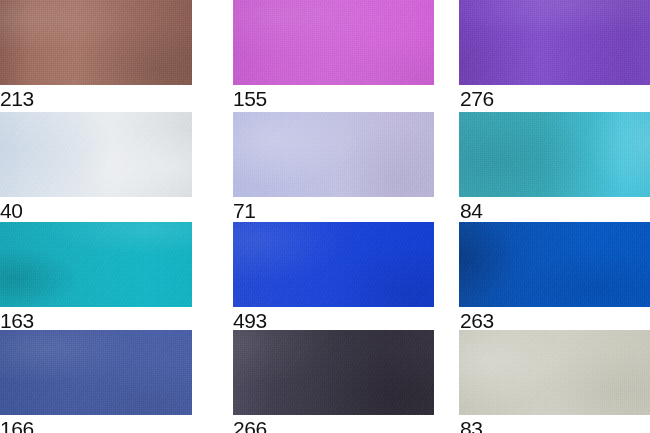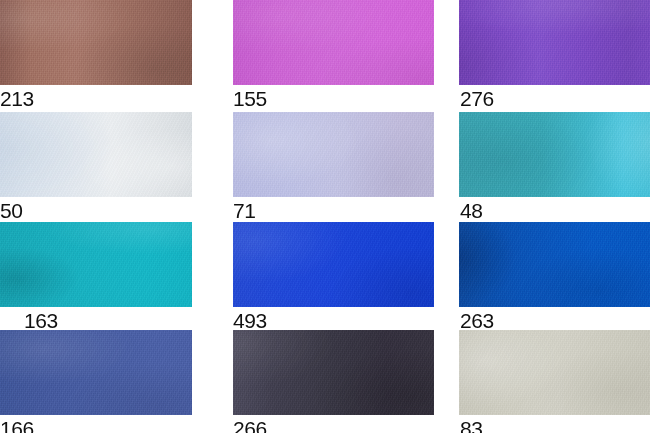--- a/index.html
+++ b/index.html
@@ -131,51 +131,51 @@
     <div class="swatch-label" style="left: 460px; top: 88px;">276</div>
     <div class="swatch-cell" style="left: 0px; top: 112px; width: 192px; height: 85px;">
       <div class="swatch-image">
         <div class="swatch-base" style="background: rgb(218, 227, 237);"></div>
         <div class="swatch-sheen" style="background: linear-gradient(90deg, rgb(211, 222, 235) 0%, rgb(219, 228, 238) 14%, rgb(226, 233, 240) 34%, rgb(236, 239, 242) 58%, rgb(227, 231, 234) 80%, rgb(217, 222, 226) 100%);"></div>
         <div class="swatch-fold" style="background: radial-gradient(55% 60% at 18% 45%, rgba(170, 190, 215, 0.18), rgba(170, 190, 215, 0) 72%), radial-gradient(50% 45% at 78% 60%, rgba(255, 255, 255, 0.35), rgba(255, 255, 255, 0) 70%);"></div>
         <div class="swatch-weave"></div>
         <div class="swatch-grain"></div>
       </div>
     </div>
-    <div class="swatch-label" style="left: 0px; top: 200px;">50</div>
+    <div class="swatch-label" style="left: 0px; top: 200px;">40</div>
     <div class="swatch-cell" style="left: 233px; top: 112px; width: 201px; height: 85px;">
       <div class="swatch-image">
         <div class="swatch-base" style="background: rgb(188, 191, 228);"></div>
         <div class="swatch-sheen" style="background: linear-gradient(90deg, rgb(185, 188, 227) 0%, rgb(190, 193, 230) 28%, rgb(195, 195, 228) 56%, rgb(193, 188, 221) 82%, rgb(189, 185, 218) 100%);"></div>
         <div class="swatch-fold" style="background: radial-gradient(45% 55% at 28% 38%, rgba(255, 255, 255, 0.22), rgba(255, 255, 255, 0) 70%), radial-gradient(30% 65% at 72% 72%, rgba(120, 118, 160, 0.14), rgba(120, 118, 160, 0) 72%);"></div>
         <div class="swatch-weave"></div>
         <div class="swatch-grain"></div>
       </div>
     </div>
     <div class="swatch-label" style="left: 233px; top: 200px;">71</div>
     <div class="swatch-cell" style="left: 459px; top: 112px; width: 191px; height: 85px;">
       <div class="swatch-image">
         <div class="swatch-base" style="background: rgb(59, 169, 184);"></div>
         <div class="swatch-sheen" style="background: linear-gradient(90deg, rgb(59, 163, 176) 0%, rgb(58, 167, 180) 22%, rgb(57, 169, 183) 44%, rgb(63, 182, 201) 66%, rgb(71, 197, 222) 86%, rgb(67, 192, 216) 100%);"></div>
         <div class="swatch-fold" style="background: radial-gradient(50% 60% at 30% 55%, rgba(0, 40, 60, 0.1), rgba(0, 40, 60, 0) 72%), radial-gradient(35% 70% at 86% 40%, rgba(255, 255, 255, 0.16), rgba(255, 255, 255, 0) 70%);"></div>
         <div class="swatch-weave"></div>
         <div class="swatch-grain"></div>
       </div>
     </div>
-    <div class="swatch-label" style="left: 460px; top: 200px;">48</div>
+    <div class="swatch-label" style="left: 460px; top: 200px;">84</div>
     <div class="swatch-cell" style="left: 0px; top: 222px; width: 192px; height: 85px;">
       <div class="swatch-image">
         <div class="swatch-base" style="background: rgb(24, 176, 192);"></div>
         <div class="swatch-sheen" style="background: linear-gradient(90deg, rgb(23, 167, 182) 0%, rgb(24, 174, 189) 24%, rgb(23, 179, 195) 52%, rgb(21, 182, 198) 76%, rgb(19, 179, 195) 100%);"></div>
         <div class="swatch-fold" style="background: radial-gradient(34% 38% at 20% 62%, rgba(0, 55, 70, 0.22), rgba(0, 55, 70, 0) 70%), radial-gradient(55% 30% at 70% 20%, rgba(255, 255, 255, 0.1), rgba(255, 255, 255, 0) 72%);"></div>
         <div class="swatch-weave"></div>
         <div class="swatch-grain"></div>
       </div>
     </div>
-    <div class="swatch-label" style="left: 0px; top: 310px; padding-left: 24px;">163</div>
+    <div class="swatch-label" style="left: 0px; top: 310px;">163</div>
     <div class="swatch-cell" style="left: 233px; top: 222px; width: 201px; height: 85px;">
       <div class="swatch-image">
         <div class="swatch-base" style="background: rgb(29, 70, 216);"></div>
         <div class="swatch-sheen" style="background: linear-gradient(90deg, rgb(36, 73, 212) 0%, rgb(32, 72, 216) 20%, rgb(28, 69, 217) 46%, rgb(23, 65, 214) 72%, rgb(19, 62, 210) 100%);"></div>
         <div class="swatch-fold" style="background: radial-gradient(45% 50% at 22% 30%, rgba(255, 255, 255, 0.09), rgba(255, 255, 255, 0) 72%), radial-gradient(40% 55% at 78% 74%, rgba(0, 0, 40, 0.1), rgba(0, 0, 40, 0) 72%);"></div>
         <div class="swatch-weave"></div>
         <div class="swatch-grain"></div>
       </div>
     </div>
     <div class="swatch-label" style="left: 233px; top: 310px;">493</div>

